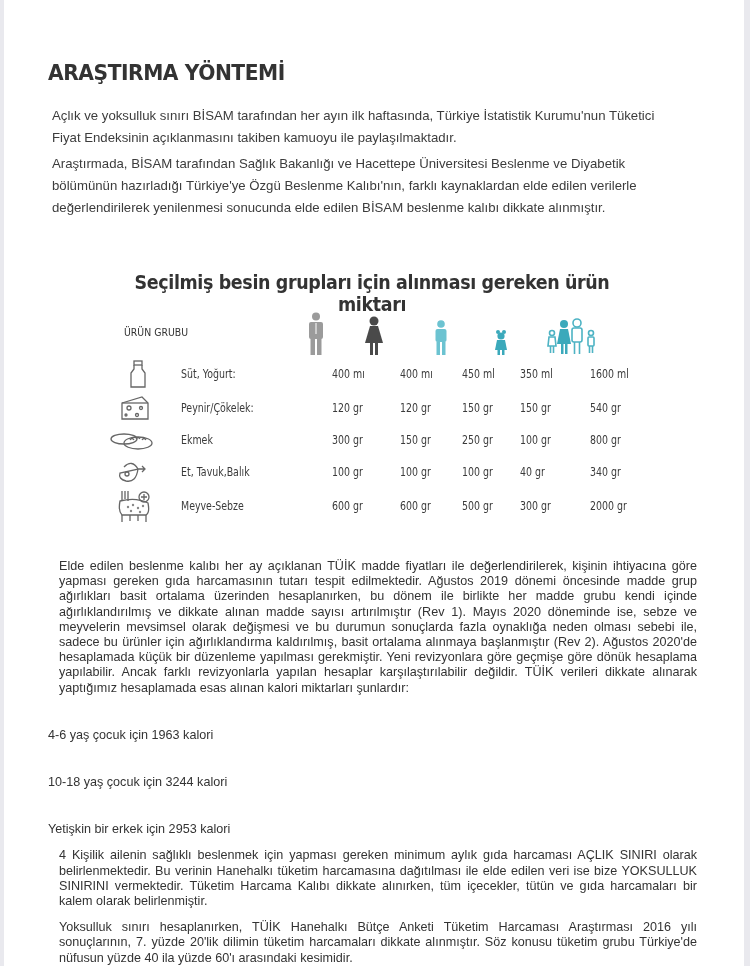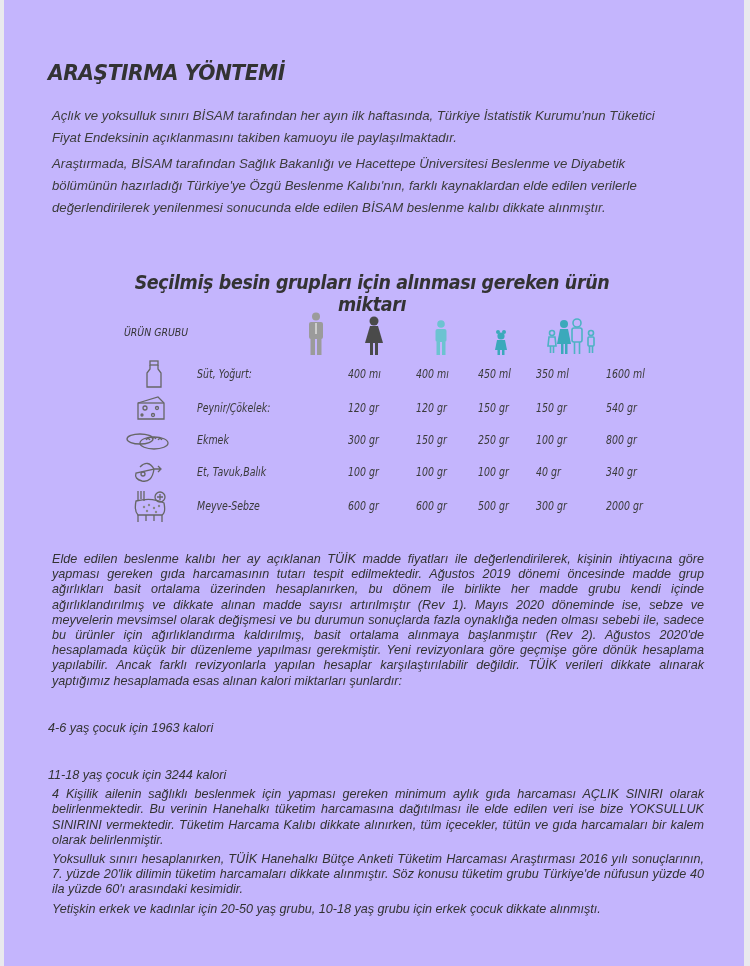--- a/index.html
+++ b/index.html
@@ -4,22 +4,21 @@
   <style>
     html, body { margin: 0; padding: 0; }
     body {
       width: 750px; height: 966px; overflow: hidden;
       background: #e9e9ee;
       font-family: "Liberation Sans", sans-serif;
       color: #3a3a3a;
     }
     .page {
       position: absolute; left: 4px; top: 0; width: 740px; height: 966px;
-      background: #c4b5fd;
-      font-style: italic;
+      background: #ffffff;
     }
     .content { position: absolute; left: 44px; top: 0; width: 640px; }
 
     .main-title {
       position: absolute; top: 60px; left: 0;
       font-family: "DejaVu Sans", sans-serif; font-weight: bold;
       font-size: 22px; letter-spacing: -0.5px; color: #333;
       transform: scaleX(0.92); transform-origin: left;
     }
     .intro {
@@ -33,38 +32,38 @@
       font-family: "DejaVu Sans", sans-serif; font-weight: bold;
       font-size: 19px; color: #333; letter-spacing: -0.4px;
       transform: scaleX(0.92); transform-origin: center;
     }
     .col-header-label {
       position: absolute; top: 326px; left: 76px;
       font-family: "DejaVu Sans", sans-serif; font-size: 11px; color: #333;
       transform: scaleX(0.85); transform-origin: left;
     }
     .person { position: absolute; top: 312px; }
-    .table-row { position: absolute; left: 76px; width: 560px; height: 30px; }
+    .table-row { position: absolute; left: 60px; width: 560px; height: 30px; }
     .row-icon { position: absolute; left: 0; top: -6px; width: 46px; height: 30px; }
     .row-label {
       position: absolute; left: 73px; top: 2px;
       font-family: "DejaVu Sans", sans-serif; font-size: 11.5px; color: #3a3a3a;
       transform: scaleX(0.82); transform-origin: left; white-space: nowrap;
     }
     .cell {
       position: absolute; top: 2px;
       font-family: "DejaVu Sans", sans-serif; font-size: 11.5px; color: #3a3a3a;
       transform: scaleX(0.82); transform-origin: left; white-space: nowrap;
     }
 
     .body-text {
       position: absolute; top: 548px; left: 0; width: 660px;
       font-size: 12.6px; line-height: 15.2px; color: #333; text-align: justify;
     }
-    .body-text p { margin: 4px; }
+    .body-text p { margin: 11px; }
     .body-text .line { display: block; text-align: left; margin-top: 32px; }
   </style>
 </head>
 <body>
 
 <div class="page">
   <div class="content">
 
     <h1 class="main-title" style="margin:0">ARAŞTIRMA YÖNTEMİ</h1>
 
@@ -212,20 +211,21 @@
       <span class="cell" style="left:224px">600 gr</span>
       <span class="cell" style="left:292px">600 gr</span>
       <span class="cell" style="left:354px">500 gr</span>
       <span class="cell" style="left:412px">300 gr</span>
       <span class="cell" style="left:482px">2000 gr</span>
     </div>
 
     <div class="body-text">
       <p>Elde edilen beslenme kalıbı her ay açıklanan TÜİK madde fiyatları ile değerlendirilerek, kişinin ihtiyacına göre yapması gereken gıda harcamasının tutarı tespit edilmektedir. Ağustos 2019 dönemi öncesinde madde grup ağırlıkları basit ortalama üzerinden hesaplanırken, bu dönem ile birlikte her madde grubu kendi içinde ağırlıklandırılmış ve dikkate alınan madde sayısı artırılmıştır (Rev 1). Mayıs 2020 döneminde ise, sebze ve meyvelerin mevsimsel olarak değişmesi ve bu durumun sonuçlarda fazla oynaklığa neden olması sebebi ile, sadece bu ürünler için ağırlıklandırma kaldırılmış, basit ortalama alınmaya başlanmıştır (Rev 2). Ağustos 2020'de hesaplamada küçük bir düzenleme yapılması gerekmiştir. Yeni revizyonlara göre geçmişe göre dönük hesaplama yapılabilir. Ancak farklı revizyonlarla yapılan hesaplar karşılaştırılabilir değildir.  TÜİK verileri dikkate alınarak yaptığımız hesaplamada esas alınan kalori miktarları şunlardır:</p>
       <span class="line">4-6 yaş çocuk için 1963 kalori</span>
-      <span class="line">11-18 yaş çocuk için 3244 kalori</span>
+      <span class="line">10-18 yaş çocuk için 3244 kalori</span>
+      <span class="line">Yetişkin bir erkek için 2953 kalori</span>
       <p>4 Kişilik ailenin sağlıklı beslenmek için yapması gereken minimum aylık gıda harcaması AÇLIK SINIRI olarak belirlenmektedir. Bu verinin Hanehalkı tüketim harcamasına dağıtılması ile elde edilen veri ise bize YOKSULLUK SINIRINI vermektedir. Tüketim Harcama Kalıbı dikkate alınırken, tüm içecekler, tütün ve gıda harcamaları bir kalem olarak belirlenmiştir.</p>
       <p>Yoksulluk sınırı hesaplanırken, TÜİK Hanehalkı Bütçe Anketi Tüketim Harcaması Araştırması 2016 yılı sonuçlarının, 7. yüzde 20'lik dilimin tüketim harcamaları dikkate alınmıştır. Söz konusu tüketim grubu Türkiye'de nüfusun yüzde 40 ila yüzde 60'ı arasındaki kesimidir.</p>
       <p>Yetişkin erkek ve kadınlar için 20-50 yaş grubu, 10-18 yaş grubu için erkek çocuk dikkate alınmıştı.</p>
     </div>
 
   </div>
 </div>
 
 </body></html>

